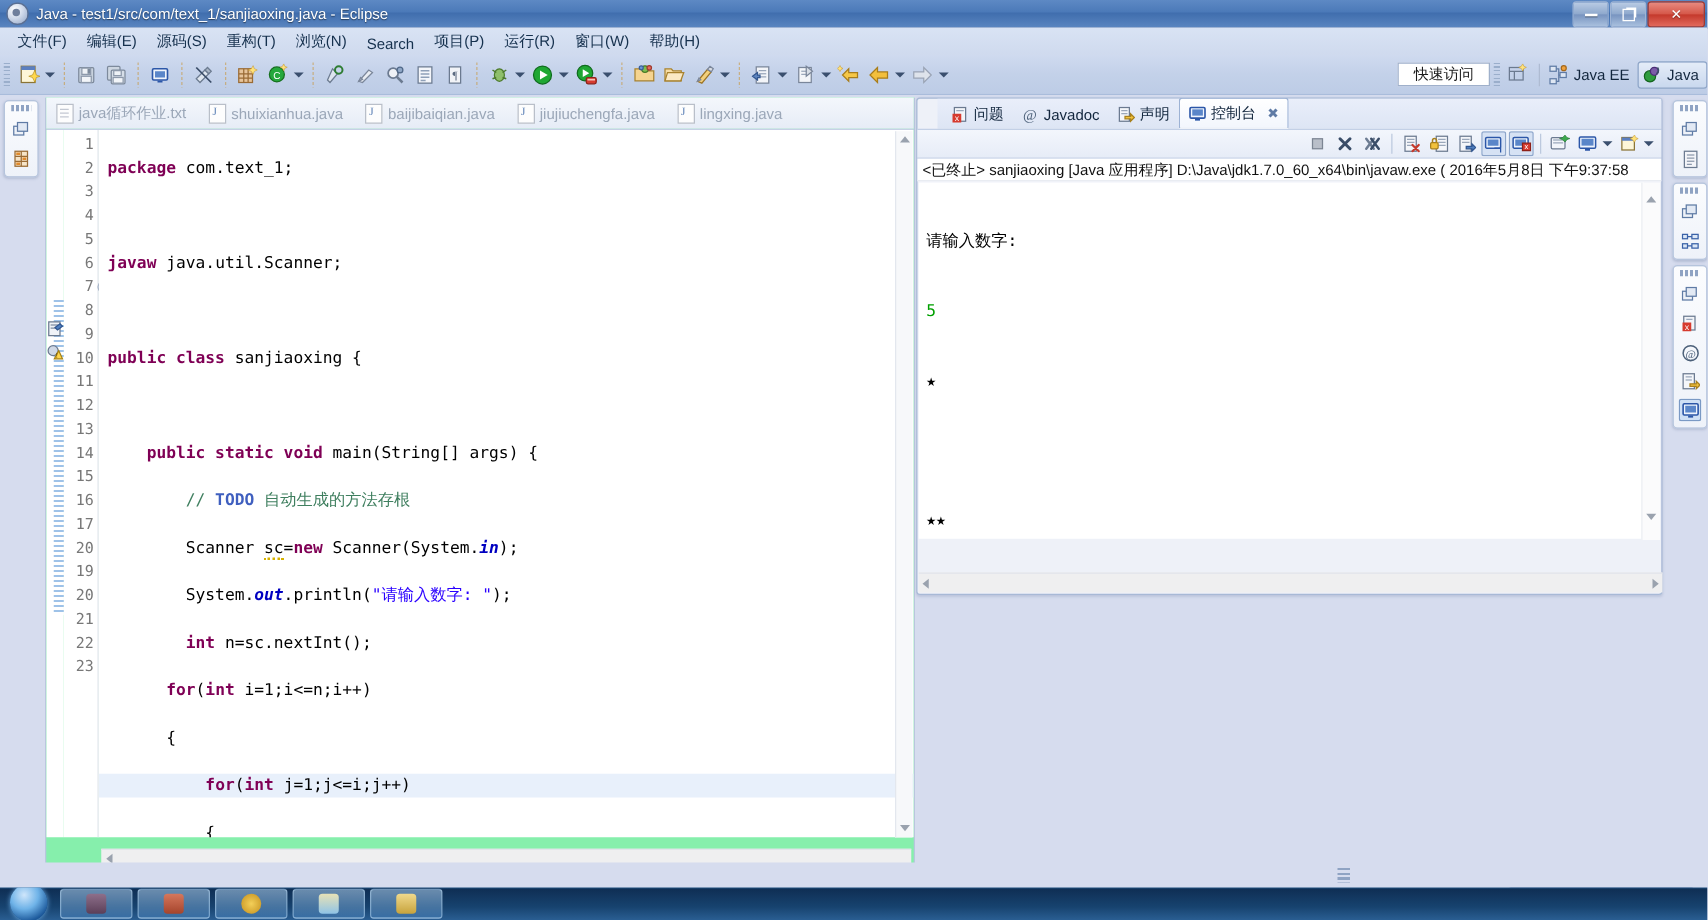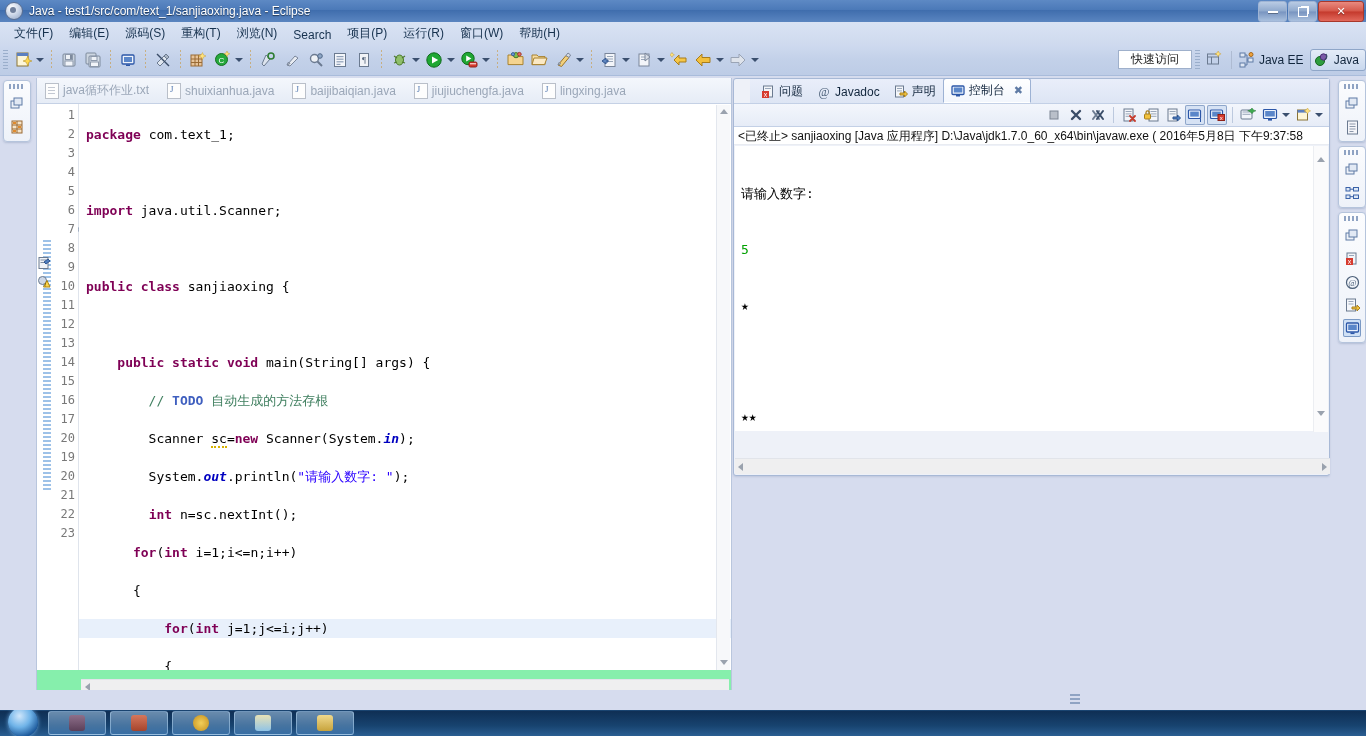--- a/index.html
+++ b/index.html
@@ -757,21 +757,21 @@
       <div style="padding-right:3px;">19</div>
       <div style="padding-right:3px;">20</div>
       <div style="padding-right:3px;">21</div>
       <div style="padding-right:3px;">22</div>
       <div style="padding-right:3px;">23</div>
     </div>
 
     <div id="edcode">
 <div class="cline"><span class="kw">package</span> <span class="plain">com.text_1;</span></div>
 <div class="cline"> </div>
-<div class="cline"><span class="kw">import</span> <span class="plain">java.util.Scanner;</span></div>
+<div class="cline"><span class="kw">javaw</span> <span class="plain">java.util.Scanner;</span></div>
 <div class="cline"> </div>
 <div class="cline"><span class="kw">public class</span> <span class="plain">sanjiaoxing {</span></div>
 <div class="cline"> </div>
 <div class="cline"><span class="plain">    </span><span class="kw">public static void</span> <span class="plain">main(String[] args) {</span></div>
 <div class="cline"><span class="cmt">        // </span><span class="todo">TODO</span><span class="cmt"> 自动生成的方法存根</span></div>
 <div class="cline"><span class="plain">        Scanner </span><span class="warnu plain">sc</span><span class="plain">=</span><span class="kw">new</span><span class="plain"> Scanner(System.</span><span class="stat">in</span><span class="plain">);</span></div>
 <div class="cline"><span class="plain">        System.</span><span class="stat">out</span><span class="plain">.println(</span><span class="str">"请输入数字: "</span><span class="plain">);</span></div>
 <div class="cline"><span class="plain">        </span><span class="kw">int</span><span class="plain"> n=sc.nextInt();</span></div>
 <div class="cline"><span class="plain">      </span><span class="kw">for</span><span class="plain">(</span><span class="kw">int</span><span class="plain"> i=1;i&lt;=n;i++)</span></div>
 <div class="cline"><span class="plain">      {</span></div>

